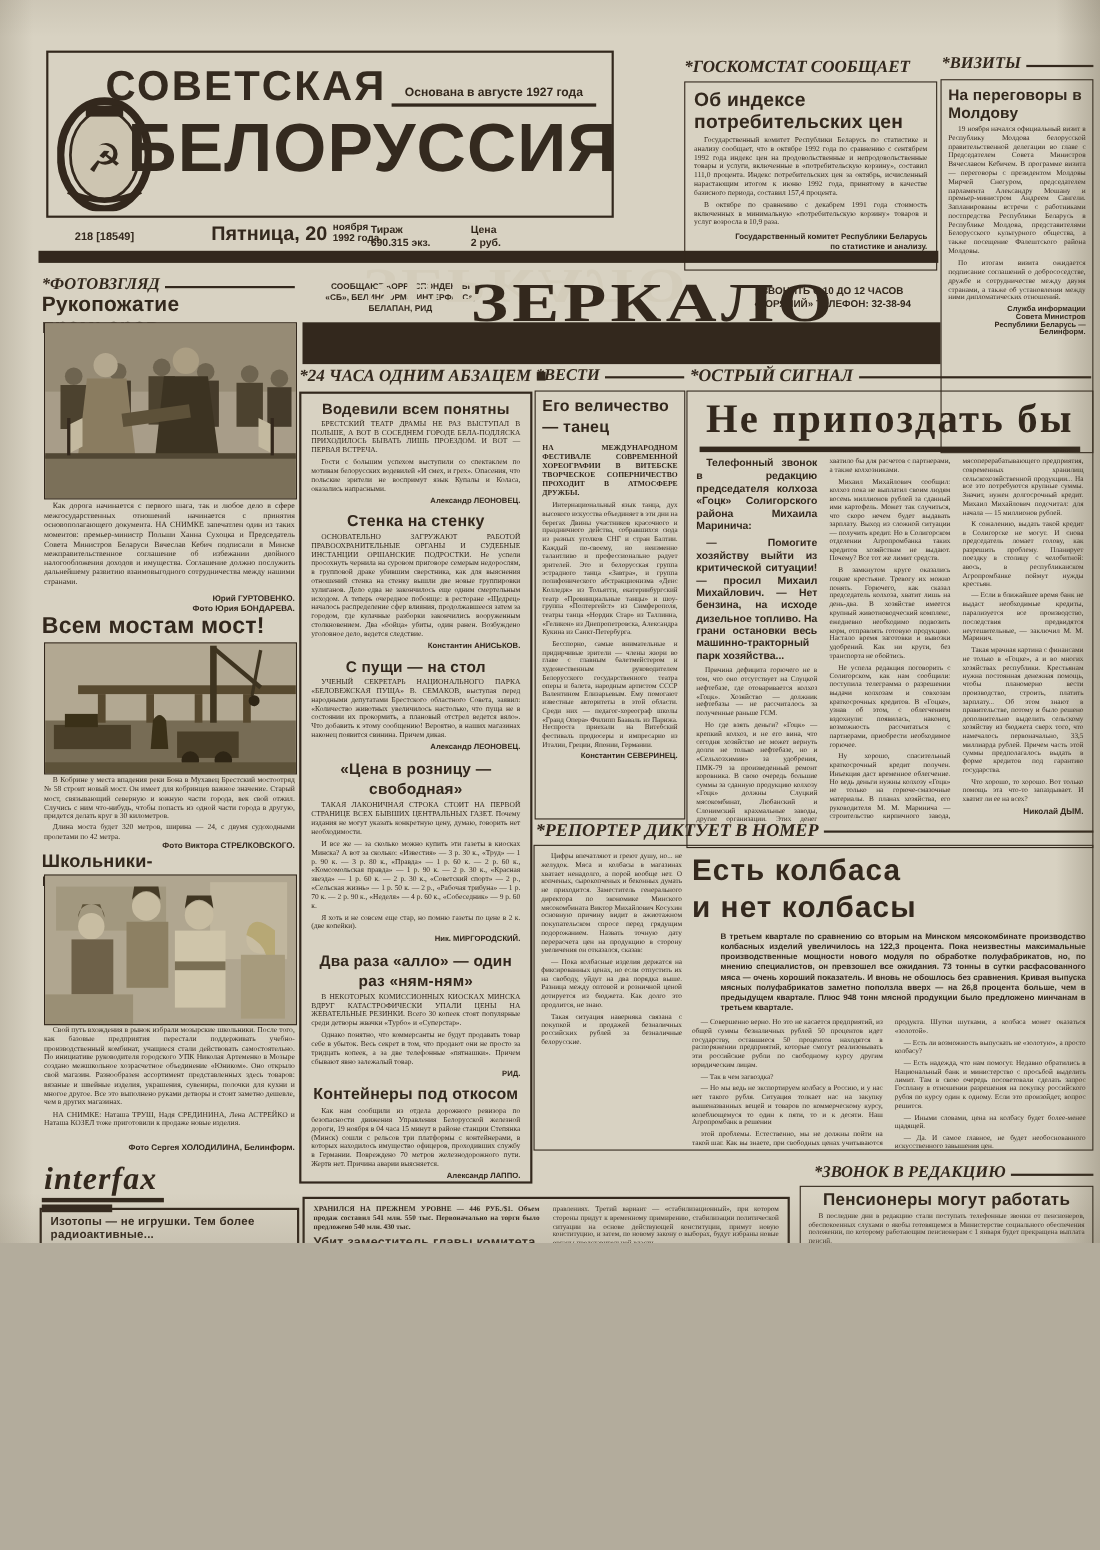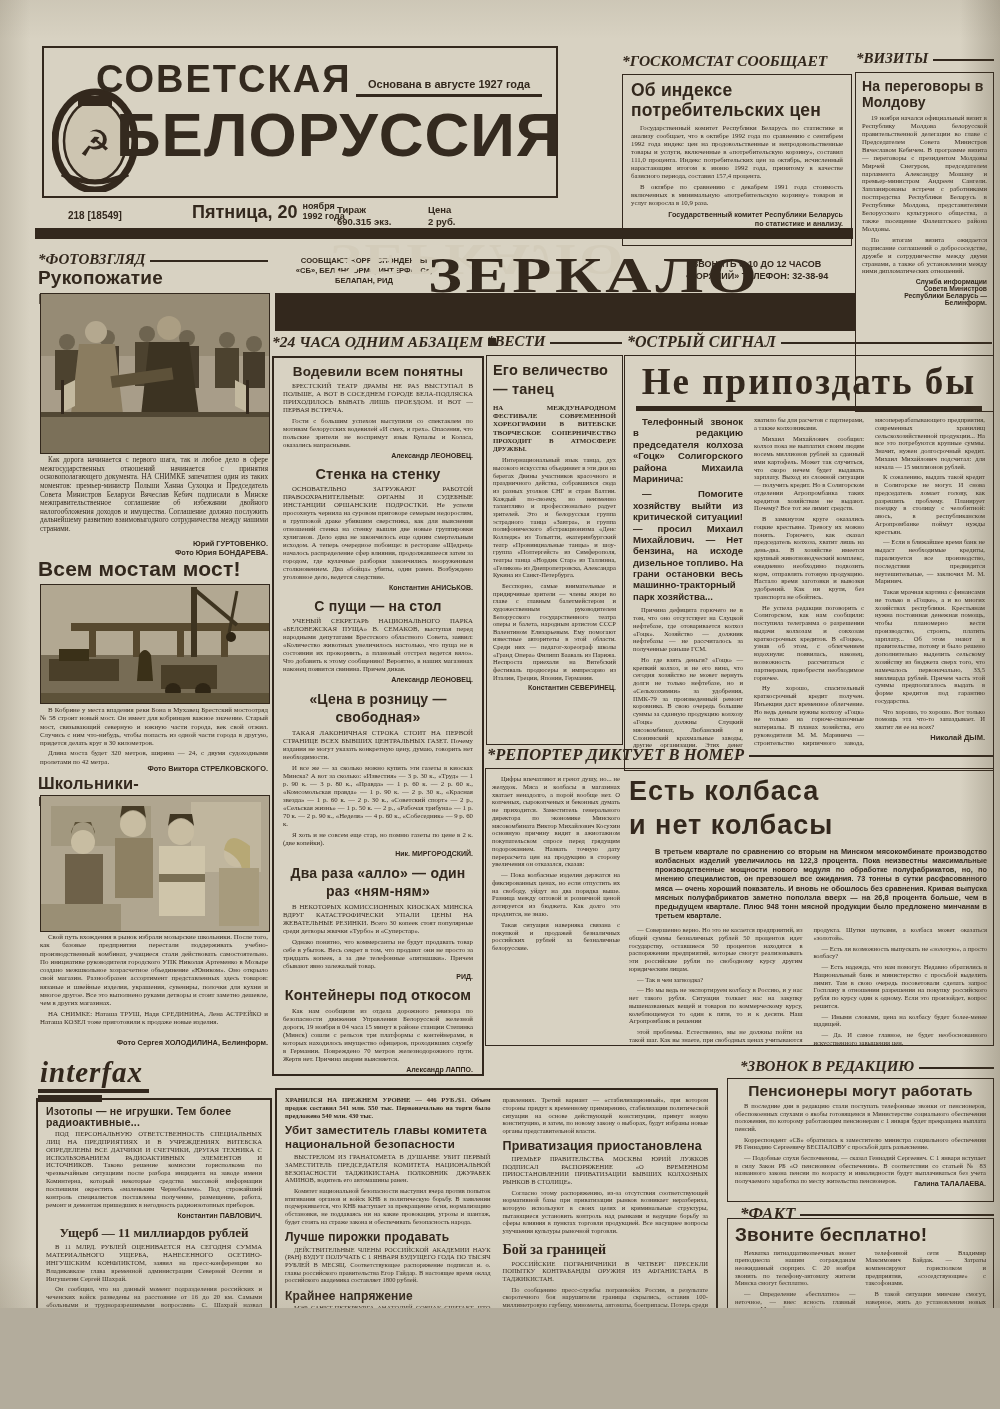--- a/index.html
+++ b/index.html
@@ -3,21 +3,21 @@
 <meta charset="utf-8">
 <style>
   :root{
     --ink:#33281d;
     --ink-soft:#453a2c;
     --paper:#d8d2c2;
     --paper-hi:#e0dacb;
     --photo-bg:#a89d89;
   }
   html,body{margin:0;padding:0;background:#b3ac9c;}
-  .page{position:relative;width:1000px;height:1308px;background:var(--paper);
+  .page{position:relative;width:1000px;height:1130px;background:var(--paper);
     color:var(--ink);font-family:"Liberation Serif",serif;overflow:hidden;}
   .page::after{content:"";position:absolute;inset:0;pointer-events:none;
     background:linear-gradient(90deg,rgba(110,100,80,.20),rgba(0,0,0,0) 3%,rgba(0,0,0,0) 96%,rgba(80,70,50,.28)),
                linear-gradient(0deg,rgba(110,100,80,.15),rgba(0,0,0,0) 4%,rgba(0,0,0,0) 97%,rgba(110,100,80,.10));}
   .abs{position:absolute;}
   .box{border:2px solid var(--ink);}
   .thinbox{border:1.5px solid var(--ink);}
 
   
   .seclabel{font-family:"Liberation Serif",serif;font-style:italic;font-weight:bold;

